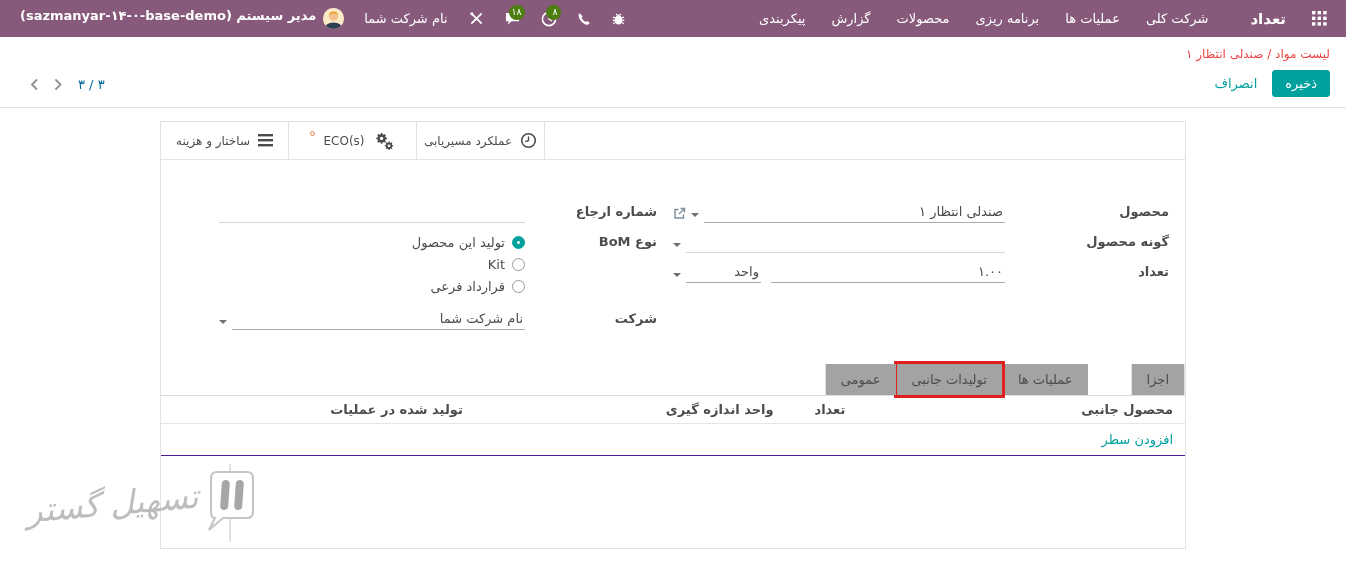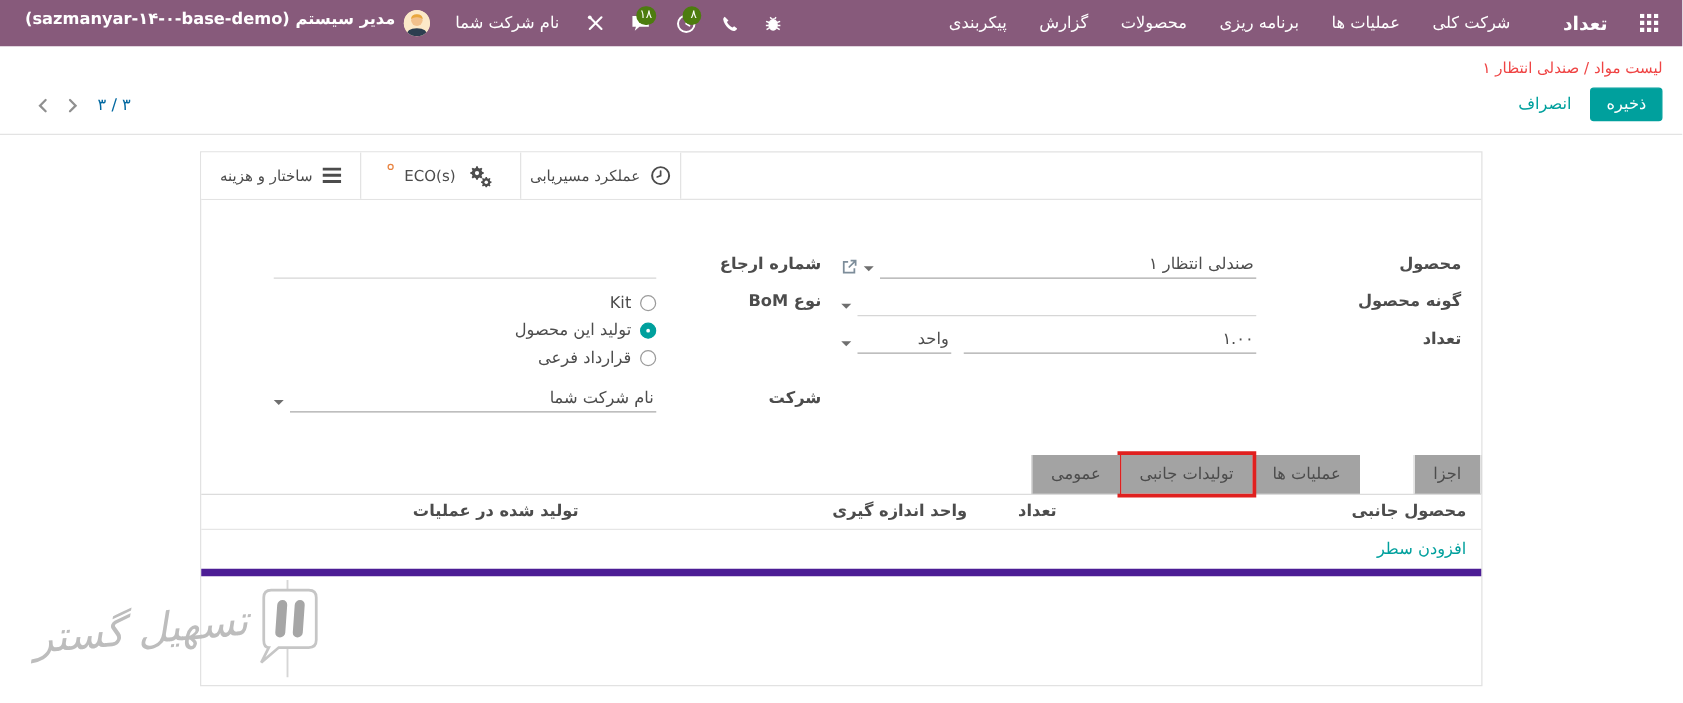--- a/index.html
+++ b/index.html
@@ -103,21 +103,21 @@
   }
   .tab:first-child { border-inline-start: 1px solid #e3e3e3; margin-left: 43px; }
   .tab.active { border-bottom: 1px solid #fff; margin-bottom: -1px; }
   .annotation-box { position: absolute; inset: -3px -3px; border: 3px solid #e0201f; pointer-events: none; }
 
   
   .bp-table { width: 100%; }
   .bp-head { display: grid; grid-template-columns: 32% 7% 15% 46%; border-bottom: 1px solid #e6e6e6; }
   .bp-th { font-weight: bold; font-size: 13px; padding: 6px 12px; white-space: nowrap; }
   .bp-th.center { text-align: center; }
-  .add-line-row { border-bottom: 6px solid #4c1d95; }
+  .add-line-row { border-bottom: 1px solid #4c1d95; }
   .add-line { display: inline-block; color: #00A09D; font-size: 13px; padding: 8px 12px; cursor: pointer; }
 
   
   .watermark {
     position: absolute; left: 26px; top: 464px; display: flex; align-items: center; gap: 2px;
     direction: ltr; z-index: 2; pointer-events: none;
   }
   .wm-text {
     font-family: "DejaVu Serif", serif; font-style: italic; color: #bdbdbd;
     font-size: 33px; transform: rotate(-5deg); letter-spacing: -2px; line-height: 1;
@@ -310,26 +310,26 @@
       <div class="o-cell">
         <div class="field-line">
           <div class="o-input empty"></div>
         </div>
       </div>
 
       <div class="o-label">نوع BoM</div>
       <div class="o-cell">
         <div class="radio-group">
           <div class="radio-row">
+            <span class="radio checked"></span>
+            <span>تولید این محصول</span>
+          </div>
+          <div class="radio-row">
             <span class="radio"></span>
             <span>Kit</span>
-          </div>
-          <div class="radio-row">
-            <span class="radio checked"></span>
-            <span>تولید این محصول</span>
           </div>
           <div class="radio-row">
             <span class="radio"></span>
             <span>قرارداد فرعی</span>
           </div>
         </div>
       </div>
 
       <div class="o-label company-row">شرکت</div>
       <div class="o-cell company-row">

